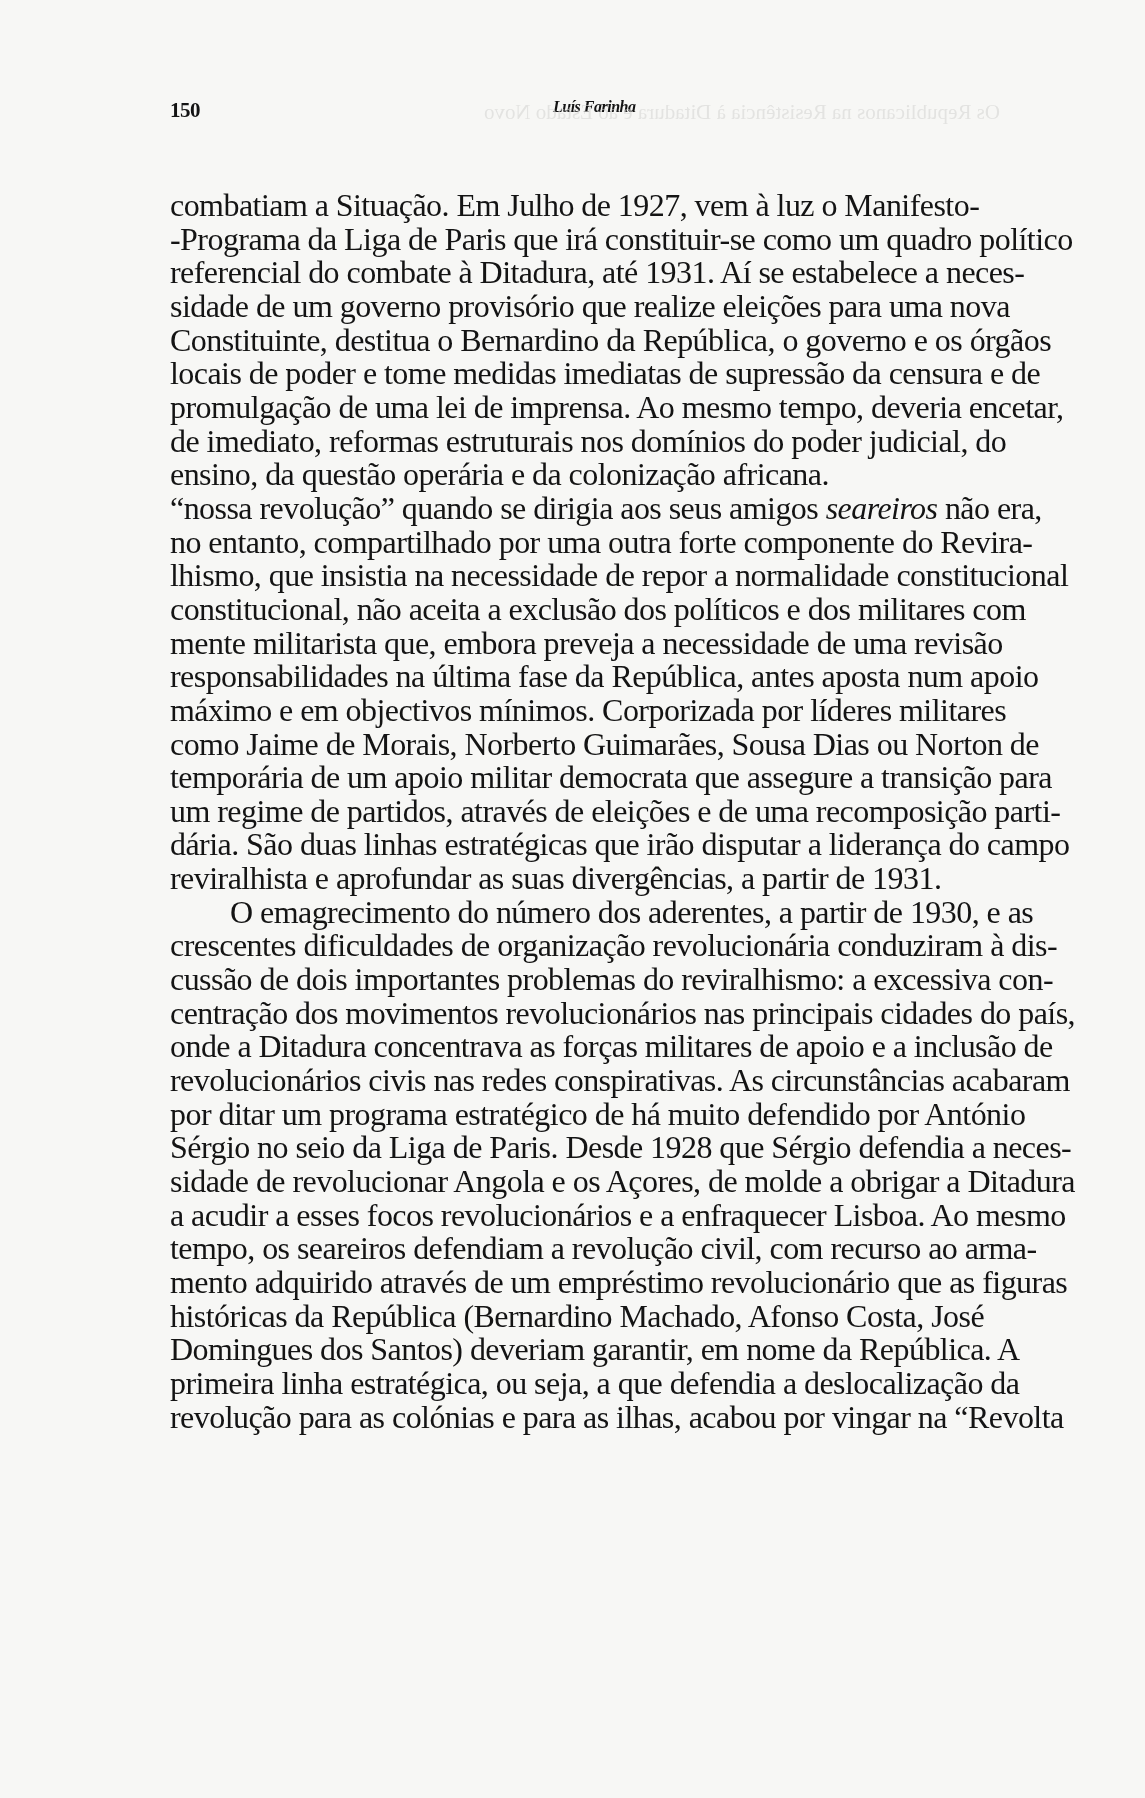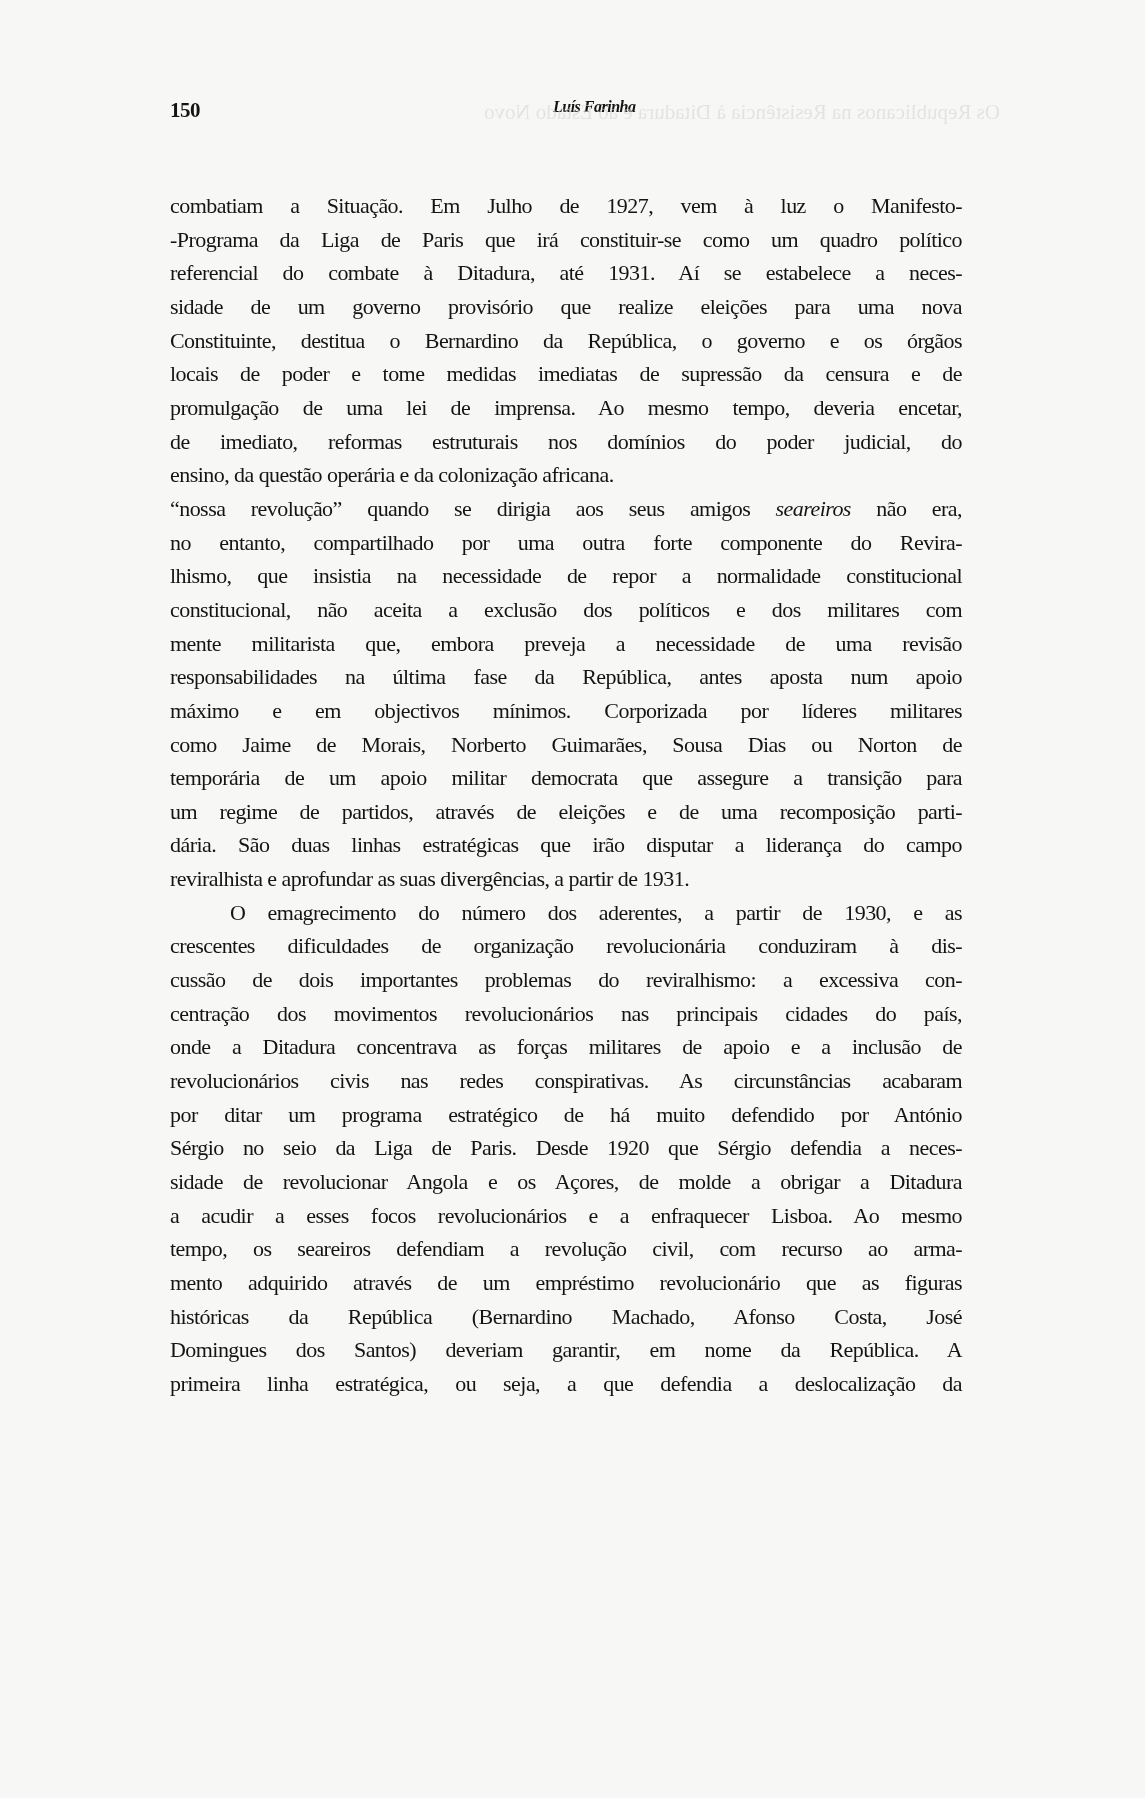--- a/index.html
+++ b/index.html
@@ -22,21 +22,21 @@
     position: absolute; left: 383px; top: 0;
     font-size: 16px; font-weight: bold; font-style: italic; letter-spacing: -0.5px;
   }
   .bleed {
     position: absolute; top: 100px; left: 300px; width: 700px;
     font-size: 21px; color: #d6d6d4; transform: scaleX(-1);
     white-space: nowrap; opacity: 0.6;
   }
   .body-text {
     position: absolute; top: 189px; left: 170px; width: 792px;
-    font-size: 22px; line-height: 33.65px;
+    font-size: 32px; line-height: 33.65px;
     text-align: justify; hyphens: manual;
     letter-spacing: -0.55px; word-spacing: 0px;
   }
   .line { display: block; text-align: justify; text-align-last: justify; white-space: nowrap; overflow: visible; }
   .line.last { text-align-last: left; }
   .ind { padding-left: 60px; }
   em { font-style: italic; }
 </style>
 </head>
 <body>
@@ -69,21 +69,22 @@
     <span class="line">um regime de partidos, através de eleições e de uma recomposição parti-</span>
     <span class="line">dária. São duas linhas estratégicas que irão disputar a liderança do campo</span>
     <span class="line last">reviralhista e aprofundar as suas divergências, a partir de 1931.</span>
     <span class="line ind">O emagrecimento do número dos aderentes, a partir de 1930, e as</span>
     <span class="line">crescentes dificuldades de organização revolucionária conduziram à dis-</span>
     <span class="line">cussão de dois importantes problemas do reviralhismo: a excessiva con-</span>
     <span class="line">centração dos movimentos revolucionários nas principais cidades do país,</span>
     <span class="line">onde a Ditadura concentrava as forças militares de apoio e a inclusão de</span>
     <span class="line">revolucionários civis nas redes conspirativas. As circunstâncias acabaram</span>
     <span class="line">por ditar um programa estratégico de há muito defendido por António</span>
-    <span class="line">Sérgio no seio da Liga de Paris. Desde 1920 que Sérgio defendia a neces-</span>
+    <span class="line">Sérgio no seio da Liga de Paris. Desde 1928 que Sérgio defendia a neces-</span>
     <span class="line">sidade de revolucionar Angola e os Açores, de molde a obrigar a Ditadura</span>
     <span class="line">a acudir a esses focos revolucionários e a enfraquecer Lisboa. Ao mesmo</span>
     <span class="line">tempo, os seareiros defendiam a revolução civil, com recurso ao arma-</span>
     <span class="line">mento adquirido através de um empréstimo revolucionário que as figuras</span>
     <span class="line">históricas da República (Bernardino Machado, Afonso Costa, José</span>
     <span class="line">Domingues dos Santos) deveriam garantir, em nome da República. A</span>
     <span class="line">primeira linha estratégica, ou seja, a que defendia a deslocalização da</span>
+    <span class="line">revolução para as colónias e para as ilhas, acabou por vingar na “Revolta</span>
   </div>
 
 </body></html>

